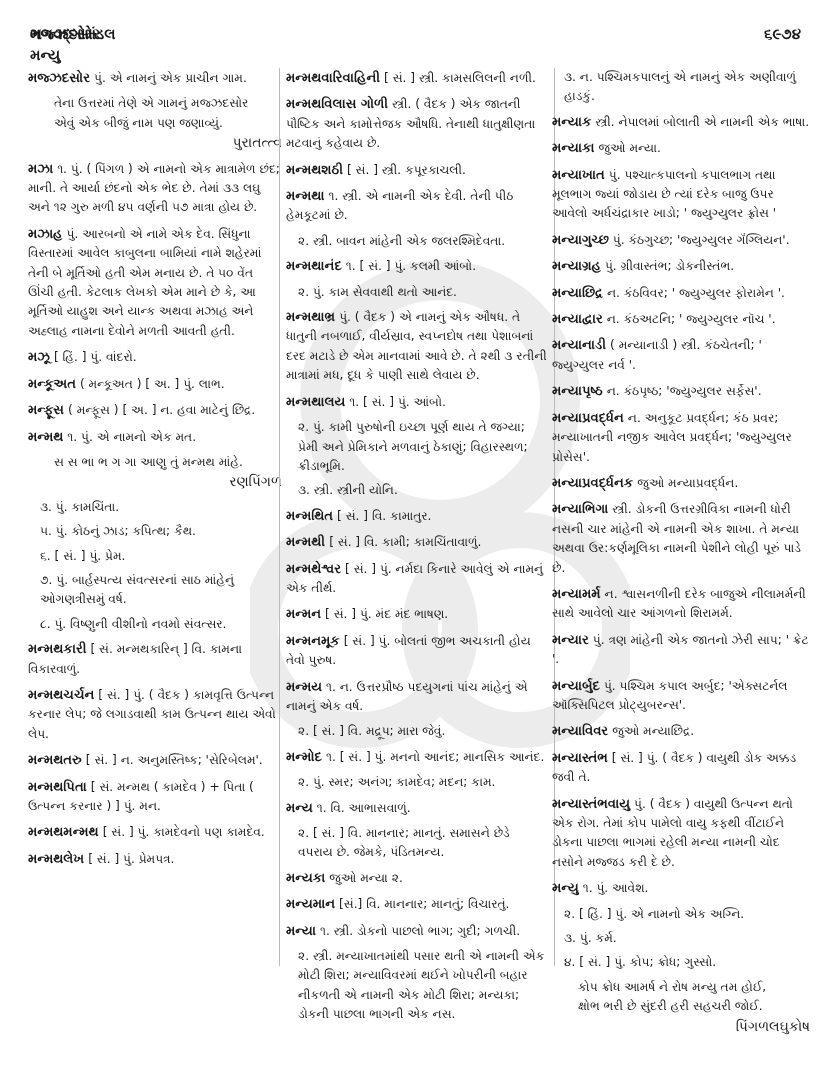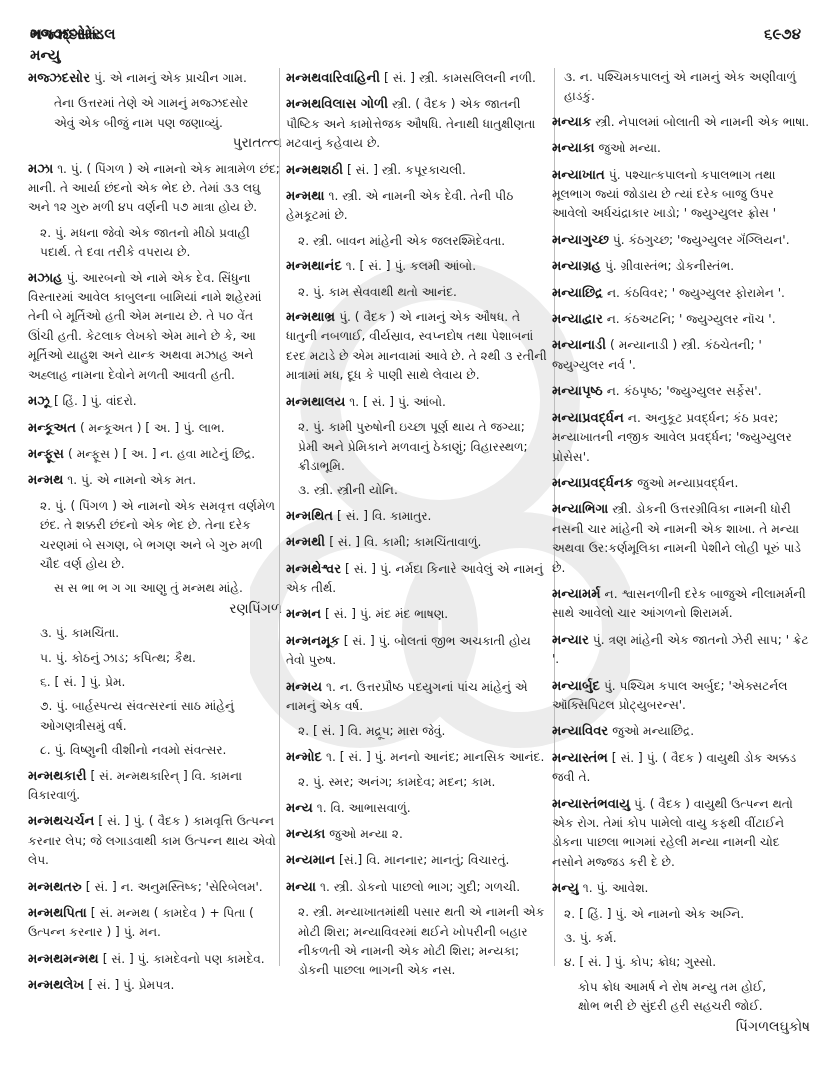--- a/index.html
+++ b/index.html
@@ -57,27 +57,25 @@
 </div>
 <div class="guide-last">મન્યુ</div>
 
 <div class="columns">
   <div class="col">
       <p class="entry"><span class="hw">મજ્ઝદસોર</span><span class="body">પું. એ નામનું એક પ્રાચીન ગામ.</span></p>
       <p class="quote">તેના ઉત્તરમાં તેણે એ ગામનું મજ્ઝદસોર</p>
       <p class="quote">એવું એક બીજું નામ પણ જણાવ્યું.</p>
       <p class="source">પુરાતત્ત્વ</p>
       <p class="entry"><span class="hw">મઝા</span><span class="body">૧. પું. ( પિંગળ ) એ નામનો એક માત્રામેળ છંદ; માની. તે આર્યા છંદનો એક ભેદ છે. તેમાં ૩૩ લઘુ અને ૧૨ ગુરુ મળી ૪૫ વર્ણની ૫૭ માત્રા હોય છે.</span></p>
-      <p class="sense">૨. પું. મધના જેવો એક જાતનો મીઠો પ્રવાહી પદાર્થ. તે દવા તરીકે વપરાય છે.</p>
       <p class="entry"><span class="hw">મઝાહ</span><span class="body">પું. આરબનો એ નામે એક દેવ. સિંધુના વિસ્તારમાં આવેલ કાબુલના બામિયાં નામે શહેરમાં તેની બે મૂર્તિઓ હતી એમ મનાય છે. તે ૫૦ વેંત ઊંચી હતી. કેટલાક લેખકો એમ માને છે કે, આ મૂર્તિઓ યાહુશ અને યાન્ક અથવા મઝાહ અને અહ્લાહ નામના દેવોને મળતી આવતી હતી.</span></p>
       <p class="entry"><span class="hw">મઝૂ</span><span class="body">[ હિં. ] પું. વાંદરો.</span></p>
       <p class="entry"><span class="hw">મન્કૂઅત</span><span class="body">( મન્કૂઅત ) [ અ. ] પું. લાભ.</span></p>
       <p class="entry"><span class="hw">મન્ફૂસ</span><span class="body">( મન્ફૂસ ) [ અ. ] ન. હવા માટેનું છિદ્ર.</span></p>
       <p class="entry"><span class="hw">મન્મથ</span><span class="body">૧. પું. એ નામનો એક મત.</span></p>
-      <p class="sense">૨. પું. ( પિંગળ ) એ નામનો એક સમવૃત્ત વર્ણમેળ છંદ. તે શક્કરી છંદનો એક ભેદ છે. તેના દરેક ચરણમાં બે સગણ, બે ભગણ અને બે ગુરુ મળી ચૌદ વર્ણ હોય છે.</p>
       <p class="quote">સ સ ભા ભ ગ ગા આણુ તું મન્મથ માંહે.</p>
       <p class="source">રણપિંગળ</p>
       <p class="sense">૩. પું. કામચિંતા.</p>
       <p class="sense">૫. પું. કોઠનું ઝાડ; કપિત્થ; કૈથ.</p>
       <p class="sense">૬. [ સં. ] પું. પ્રેમ.</p>
       <p class="sense">૭. પું. બાર્હસ્પત્ય સંવત્સરનાં સાઠ માંહેનું ઓગણત્રીસમું વર્ષ.</p>
       <p class="sense">૮. પું. વિષ્ણુની વીશીનો નવમો સંવત્સર.</p>
       <p class="entry"><span class="hw">મન્મથકારી</span><span class="body">[ સં. મન્મથકારિન્ ] વિ. કામના વિકારવાળું.</span></p>
       <p class="entry"><span class="hw">મન્મથચર્ચન</span><span class="body">[ સં. ] પું. ( વૈદક ) કામવૃત્તિ ઉત્પન્ન કરનાર લેપ; જે લગાડવાથી કામ ઉત્પન્ન થાય એવો લેપ.</span></p>
       <p class="entry"><span class="hw">મન્મથતરુ</span><span class="body">[ સં. ] ન. અનુમસ્તિષ્ક; 'સેરિબેલમ'.</span></p>
@@ -100,20 +98,21 @@
       <p class="entry"><span class="hw">મન્મથિત</span><span class="body">[ સં. ] વિ. કામાતુર.</span></p>
       <p class="entry"><span class="hw">મન્મથી</span><span class="body">[ સં. ] વિ. કામી; કામચિંતાવાળું.</span></p>
       <p class="entry"><span class="hw">મન્મથેશ્વર</span><span class="body">[ સં. ] પું. નર્મદા કિનારે આવેલું એ નામનું એક તીર્થ.</span></p>
       <p class="entry"><span class="hw">મન્મન</span><span class="body">[ સં. ] પું. મંદ મંદ ભાષણ.</span></p>
       <p class="entry"><span class="hw">મન્મનમૂક</span><span class="body">[ સં. ] પું. બોલતાં જીભ અચકાતી હોય તેવો પુરુષ.</span></p>
       <p class="entry"><span class="hw">મન્મય</span><span class="body">૧. ન. ઉત્તરપ્રૌષ્ઠ પદયુગનાં પાંચ માંહેનું એ નામનું એક વર્ષ.</span></p>
       <p class="sense">૨. [ સં. ] વિ. મદ્રૂપ; મારા જેવું.</p>
       <p class="entry"><span class="hw">મન્મોદ</span><span class="body">૧. [ સં. ] પું. મનનો આનંદ; માનસિક આનંદ.</span></p>
       <p class="sense">૨. પું. સ્મર; અનંગ; કામદેવ; મદન; કામ.</p>
       <p class="entry"><span class="hw">મન્ય</span><span class="body">૧. વિ. આભાસવાળું.</span></p>
+      <p class="sense">૨. [ સં. ] વિ. માનનાર; માનતું. સમાસને છેડે વપરાય છે. જેમકે, પંડિતમન્ય.</p>
       <p class="entry"><span class="hw">મન્યકા</span><span class="body">જુઓ મન્યા ૨.</span></p>
       <p class="entry"><span class="hw">મન્યમાન</span><span class="body">[સં.] વિ. માનનાર; માનતું; વિચારતું.</span></p>
       <p class="entry"><span class="hw">મન્યા</span><span class="body">૧. સ્ત્રી. ડોકનો પાછલો ભાગ; ગુદી; ગળચી.</span></p>
       <p class="sense">૨. સ્ત્રી. મન્યાખાતમાંથી પસાર થતી એ નામની એક મોટી શિરા; મન્યાવિવરમાં થઈને ખોપરીની બહાર નીકળતી એ નામની એક મોટી શિરા; મન્યકા; ડોકની પાછલા ભાગની એક નસ.</p>
     </div>
   <div class="col">
       <p class="sense">૩. ન. પશ્ચિમકપાલનું એ નામનું એક અણીવાળું હાડકું.</p>
       <p class="entry"><span class="hw">મન્યાક</span><span class="body">સ્ત્રી. નેપાલમાં બોલાતી એ નામની એક ભાષા.</span></p>
       <p class="entry"><span class="hw">મન્યાકા</span><span class="body">જુઓ મન્યા.</span></p>
       <p class="entry"><span class="hw">મન્યાખાત</span><span class="body">પું. પશ્ચાત્કપાલનો કપાલભાગ તથા મૂલભાગ જ્યાં જોડાય છે ત્યાં દરેક બાજુ ઉપર આવેલો અર્ધચંદ્રાકાર ખાડો; ' જ્યુગ્યુલર ફ્રોસ '</span></p>

